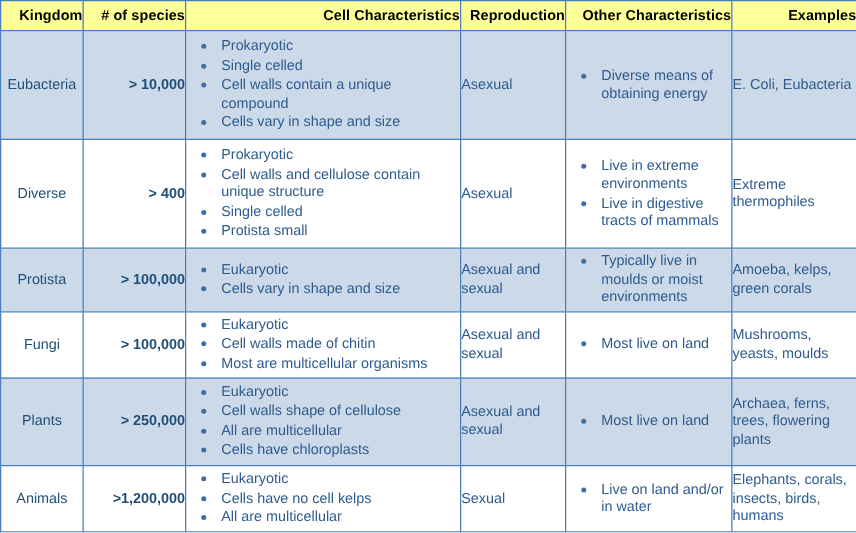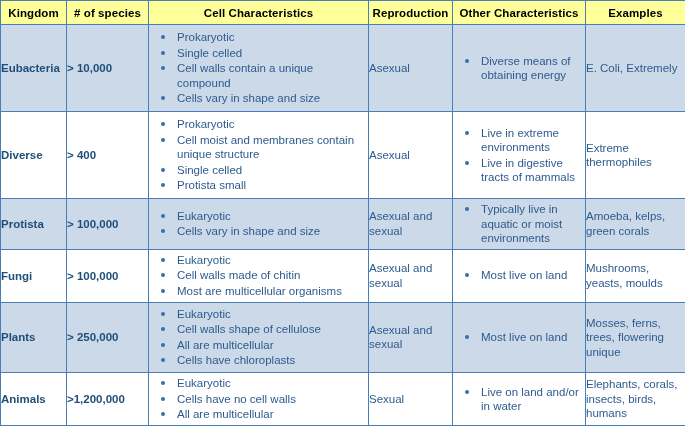--- a/index.html
+++ b/index.html
@@ -37,37 +37,38 @@
   .col-reproduction { width: 84px;  }
   .col-otherchar    { width: 133px; }
   .col-examples     { width: 100px; }
 
   
   thead th {
     background: #ffff99;
     color: #000000;
     font-size: 11.5px;
     font-weight: bold;
-    text-align: center;
+    text-align: right;
     height: 24px;
     letter-spacing: 0.1px;
   }
 
   
   tbody tr.shaded > td { background: #ccd9e8; }
   tbody tr.plain  > td { background: #ffffff; }
 
   
   .kingdom-cell {
-    font-size: 11.5px;
-    font-weight: bold;
+    text-align: center;
+    font-size: 11.5px;
+    font-weight: normal;
     color: #1f4e79;
   }
   .species-cell {
-    text-align: left;
+    text-align: right;
     font-size: 11.5px;
     font-weight: bold;
     color: #1f4e79;
     margin-top: 23px;
   }
   .plain-cell {
     font-size: 11.5px;
     color: #2e5b8e;
     padding-left: 7px;
     padding-right: 4px;
@@ -141,29 +142,29 @@
             <li>Cell walls contain a unique compound</li>
             <li>Cells vary in shape and size</li>
           </ul>
         </td>
         <td class="reproduction-cell">Asexual</td>
         <td>
           <ul class="bullets">
             <li>Diverse means of obtaining energy</li>
           </ul>
         </td>
-        <td class="plain-cell">E. Coli, Extremely</td>
+        <td class="plain-cell">E. Coli, Eubacteria</td>
       </tr>
       <tr class="plain">
         <td class="kingdom-cell">Diverse</td>
         <td class="species-cell">&gt; 400</td>
         <td>
           <ul class="bullets">
             <li>Prokaryotic</li>
-            <li>Cell moist and membranes contain unique structure</li>
+            <li>Cell walls and cellulose contain unique structure</li>
             <li>Single celled</li>
             <li>Protista small</li>
           </ul>
         </td>
         <td class="reproduction-cell">Asexual</td>
         <td>
           <ul class="bullets">
             <li>Live in extreme environments</li>
             <li>Live in digestive tracts of mammals</li>
           </ul>
@@ -175,21 +176,21 @@
         <td class="species-cell">&gt; 100,000</td>
         <td>
           <ul class="bullets">
             <li>Eukaryotic</li>
             <li>Cells vary in shape and size</li>
           </ul>
         </td>
         <td class="reproduction-cell">Asexual and sexual</td>
         <td>
           <ul class="bullets">
-            <li>Typically live in aquatic or moist environments</li>
+            <li>Typically live in moulds or moist environments</li>
           </ul>
         </td>
         <td class="plain-cell">Amoeba, kelps, green corals</td>
       </tr>
       <tr class="plain">
         <td class="kingdom-cell">Fungi</td>
         <td class="species-cell">&gt; 100,000</td>
         <td>
           <ul class="bullets">
             <li>Eukaryotic</li>
@@ -215,29 +216,29 @@
             <li>All are multicellular</li>
             <li>Cells have chloroplasts</li>
           </ul>
         </td>
         <td class="reproduction-cell">Asexual and sexual</td>
         <td>
           <ul class="bullets">
             <li>Most live on land</li>
           </ul>
         </td>
-        <td class="plain-cell">Mosses, ferns, trees, flowering unique</td>
+        <td class="plain-cell">Archaea, ferns, trees, flowering plants</td>
       </tr>
       <tr class="plain">
         <td class="kingdom-cell">Animals</td>
         <td class="species-cell">&gt;1,200,000</td>
         <td>
           <ul class="bullets">
             <li>Eukaryotic</li>
-            <li>Cells have no cell walls</li>
+            <li>Cells have no cell kelps</li>
             <li>All are multicellular</li>
           </ul>
         </td>
         <td class="reproduction-cell">Sexual</td>
         <td>
           <ul class="bullets">
             <li>Live on land and/or in water</li>
           </ul>
         </td>
         <td class="plain-cell">Elephants, corals, insects, birds, humans</td>

